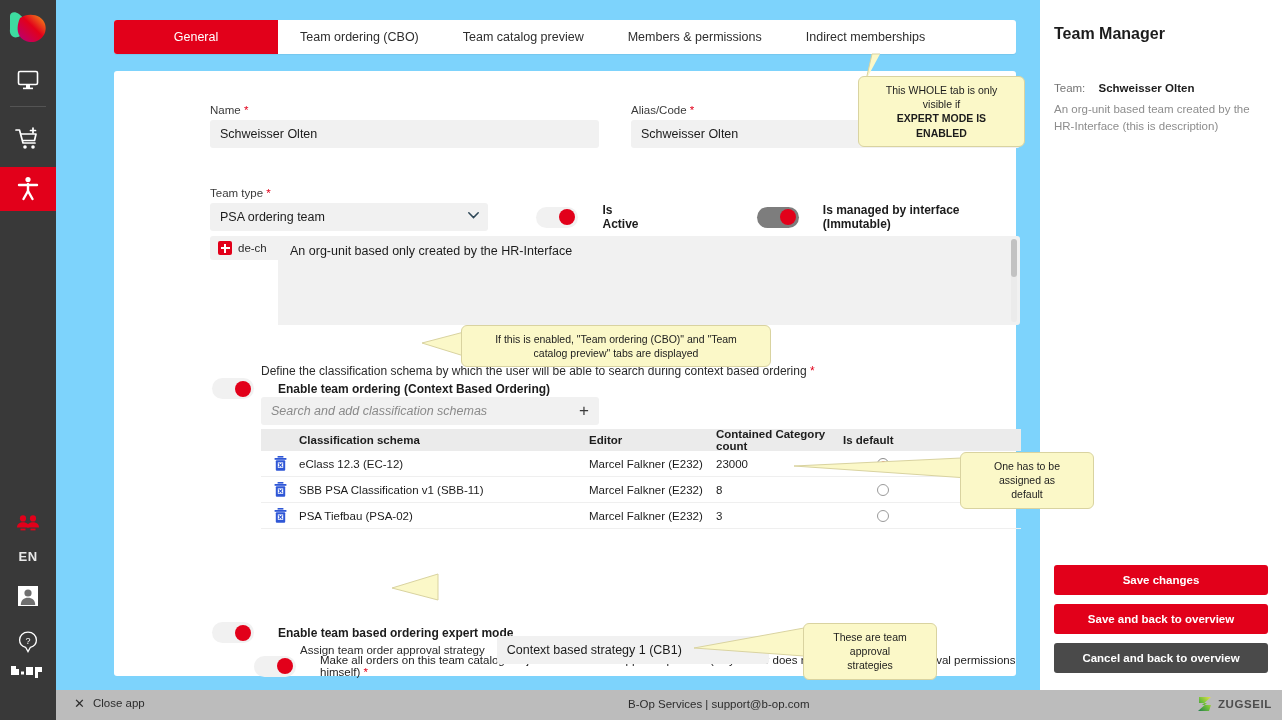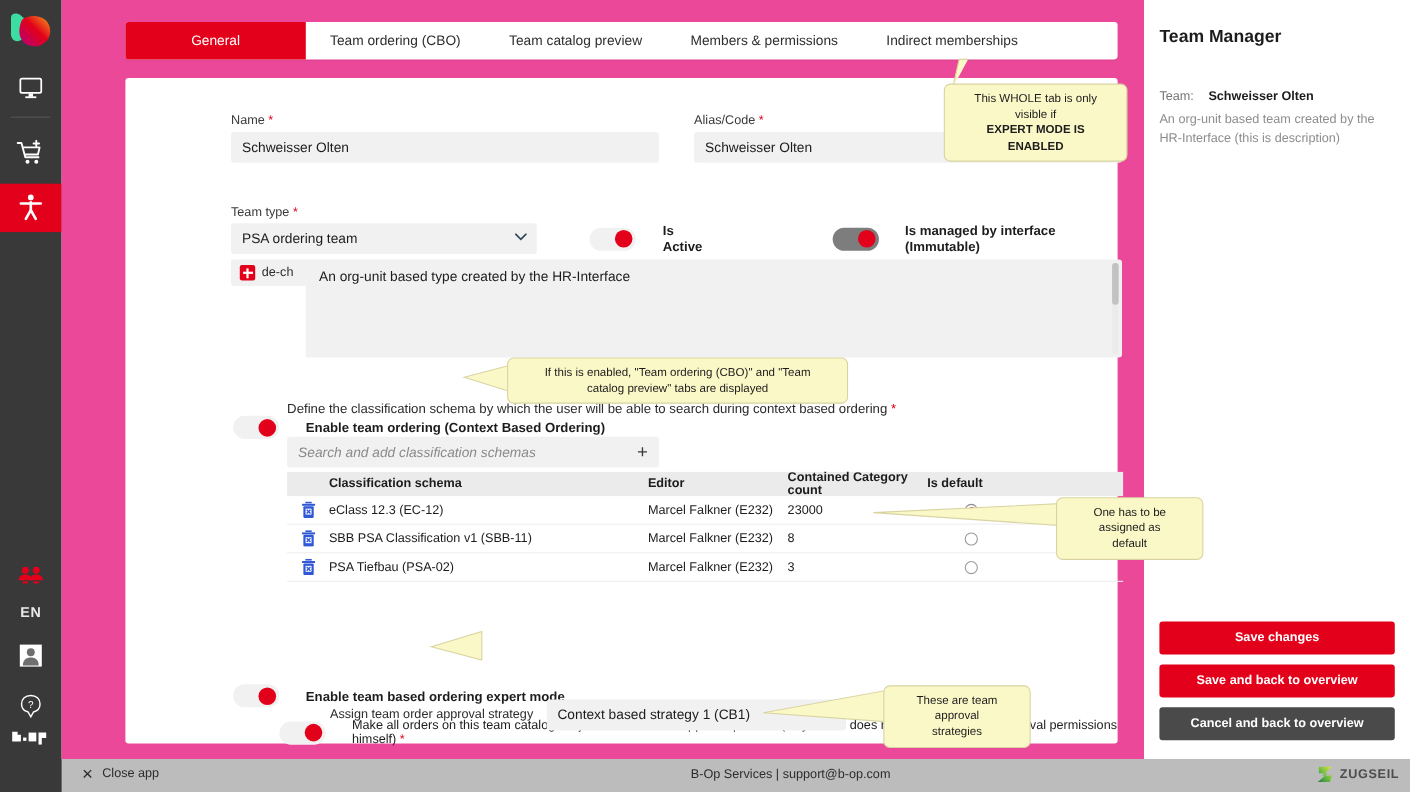--- a/index.html
+++ b/index.html
@@ -29,21 +29,21 @@
   .rail-spacer { flex:1 1 auto; }
   .rail-lang {
     color:#e9e9e9; font-size:13px; font-weight:bold; letter-spacing:.5px;
     margin:4px 0 10px 0;
   }
   .rail-bottom-logo { margin-bottom:8px; }
 
   
   .workspace {
     position:absolute; left:56px; top:0; width:1144px; height:690px;
-    background:#ec4899;
+    background:#7dd3fc;
   }
 
   
   .tabbar {
     position:absolute; left:58px; top:20px; width:902px; height:34px;
     background:#ffffff; border-radius:3px; display:flex; align-items:stretch;
     box-shadow: 0 1px 1px rgba(0,0,0,.06);
   }
   .tab {
     display:flex; align-items:center; justify-content:center;
@@ -381,21 +381,21 @@
         </div>
       </div>
 
       <div class="desc-wrap">
         <div class="desc-body">
           <div class="lang-chip">
             <span class="flag-ch"></span>
             <span>de-ch</span>
           </div>
           <div class="desc-area">
-            <span>An org-unit based type created by the HR-Interface</span>
+            <span>An org-unit based only created by the HR-Interface</span>
             <span class="desc-scroll">
                 <i></i>
               </span>
           </div>
         </div>
       </div>
 
       <div class="cbo-toggle toggle-row">
         <div class="toggle on-light">
             <span class="knob"></span>

